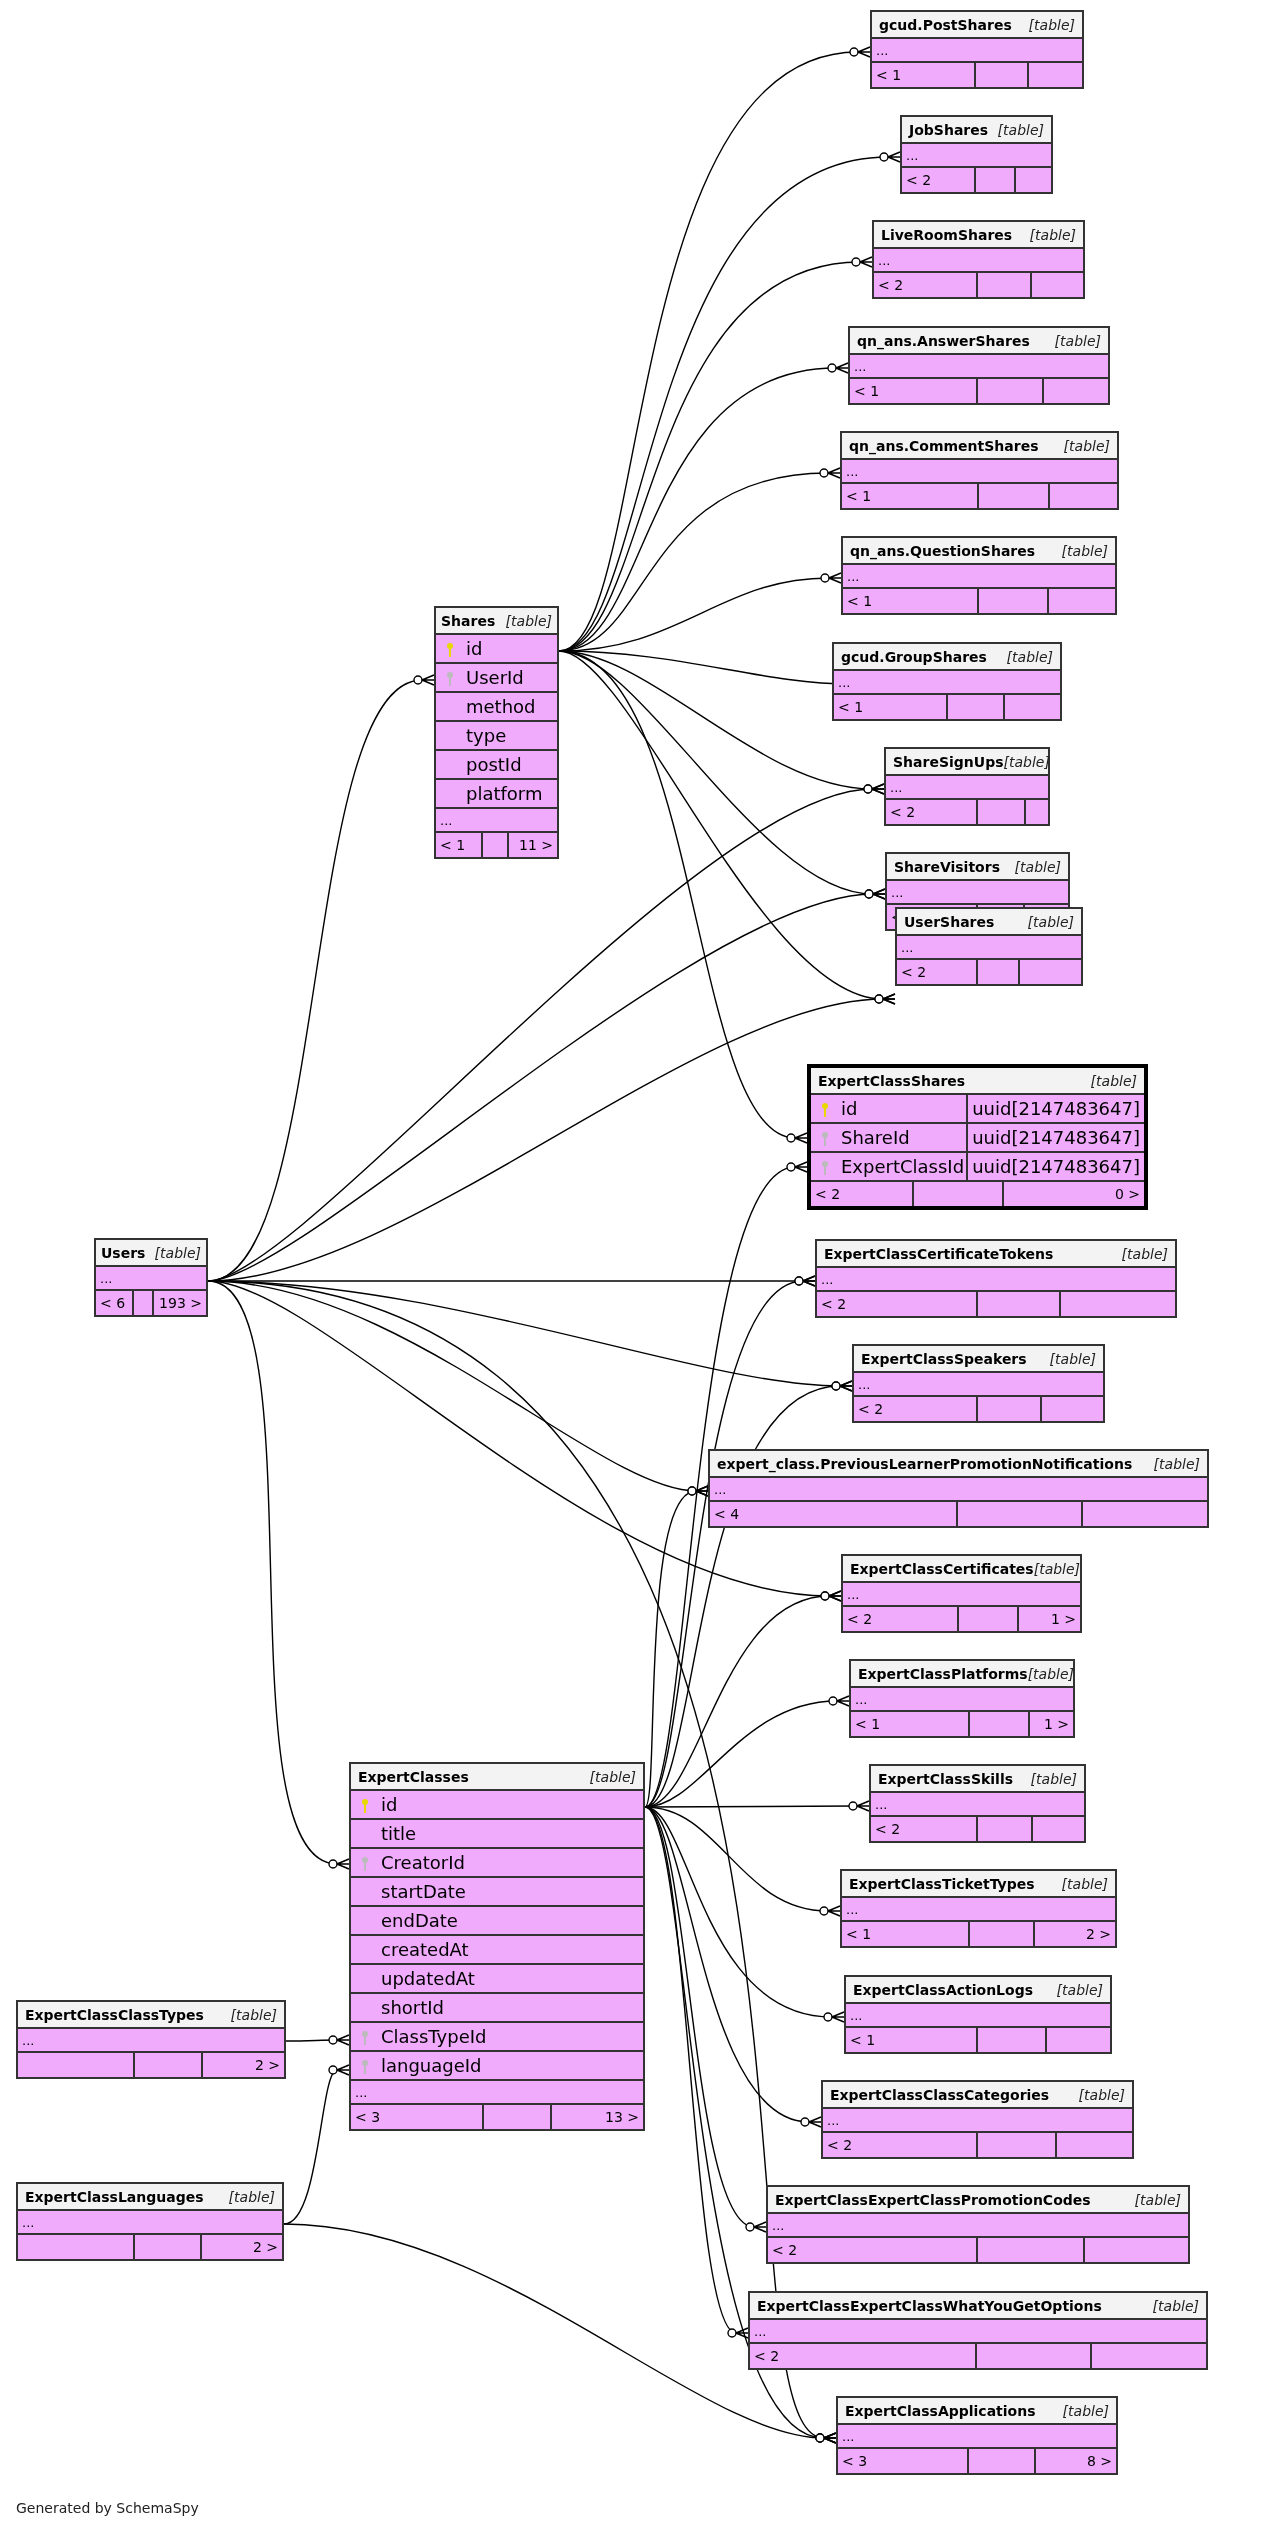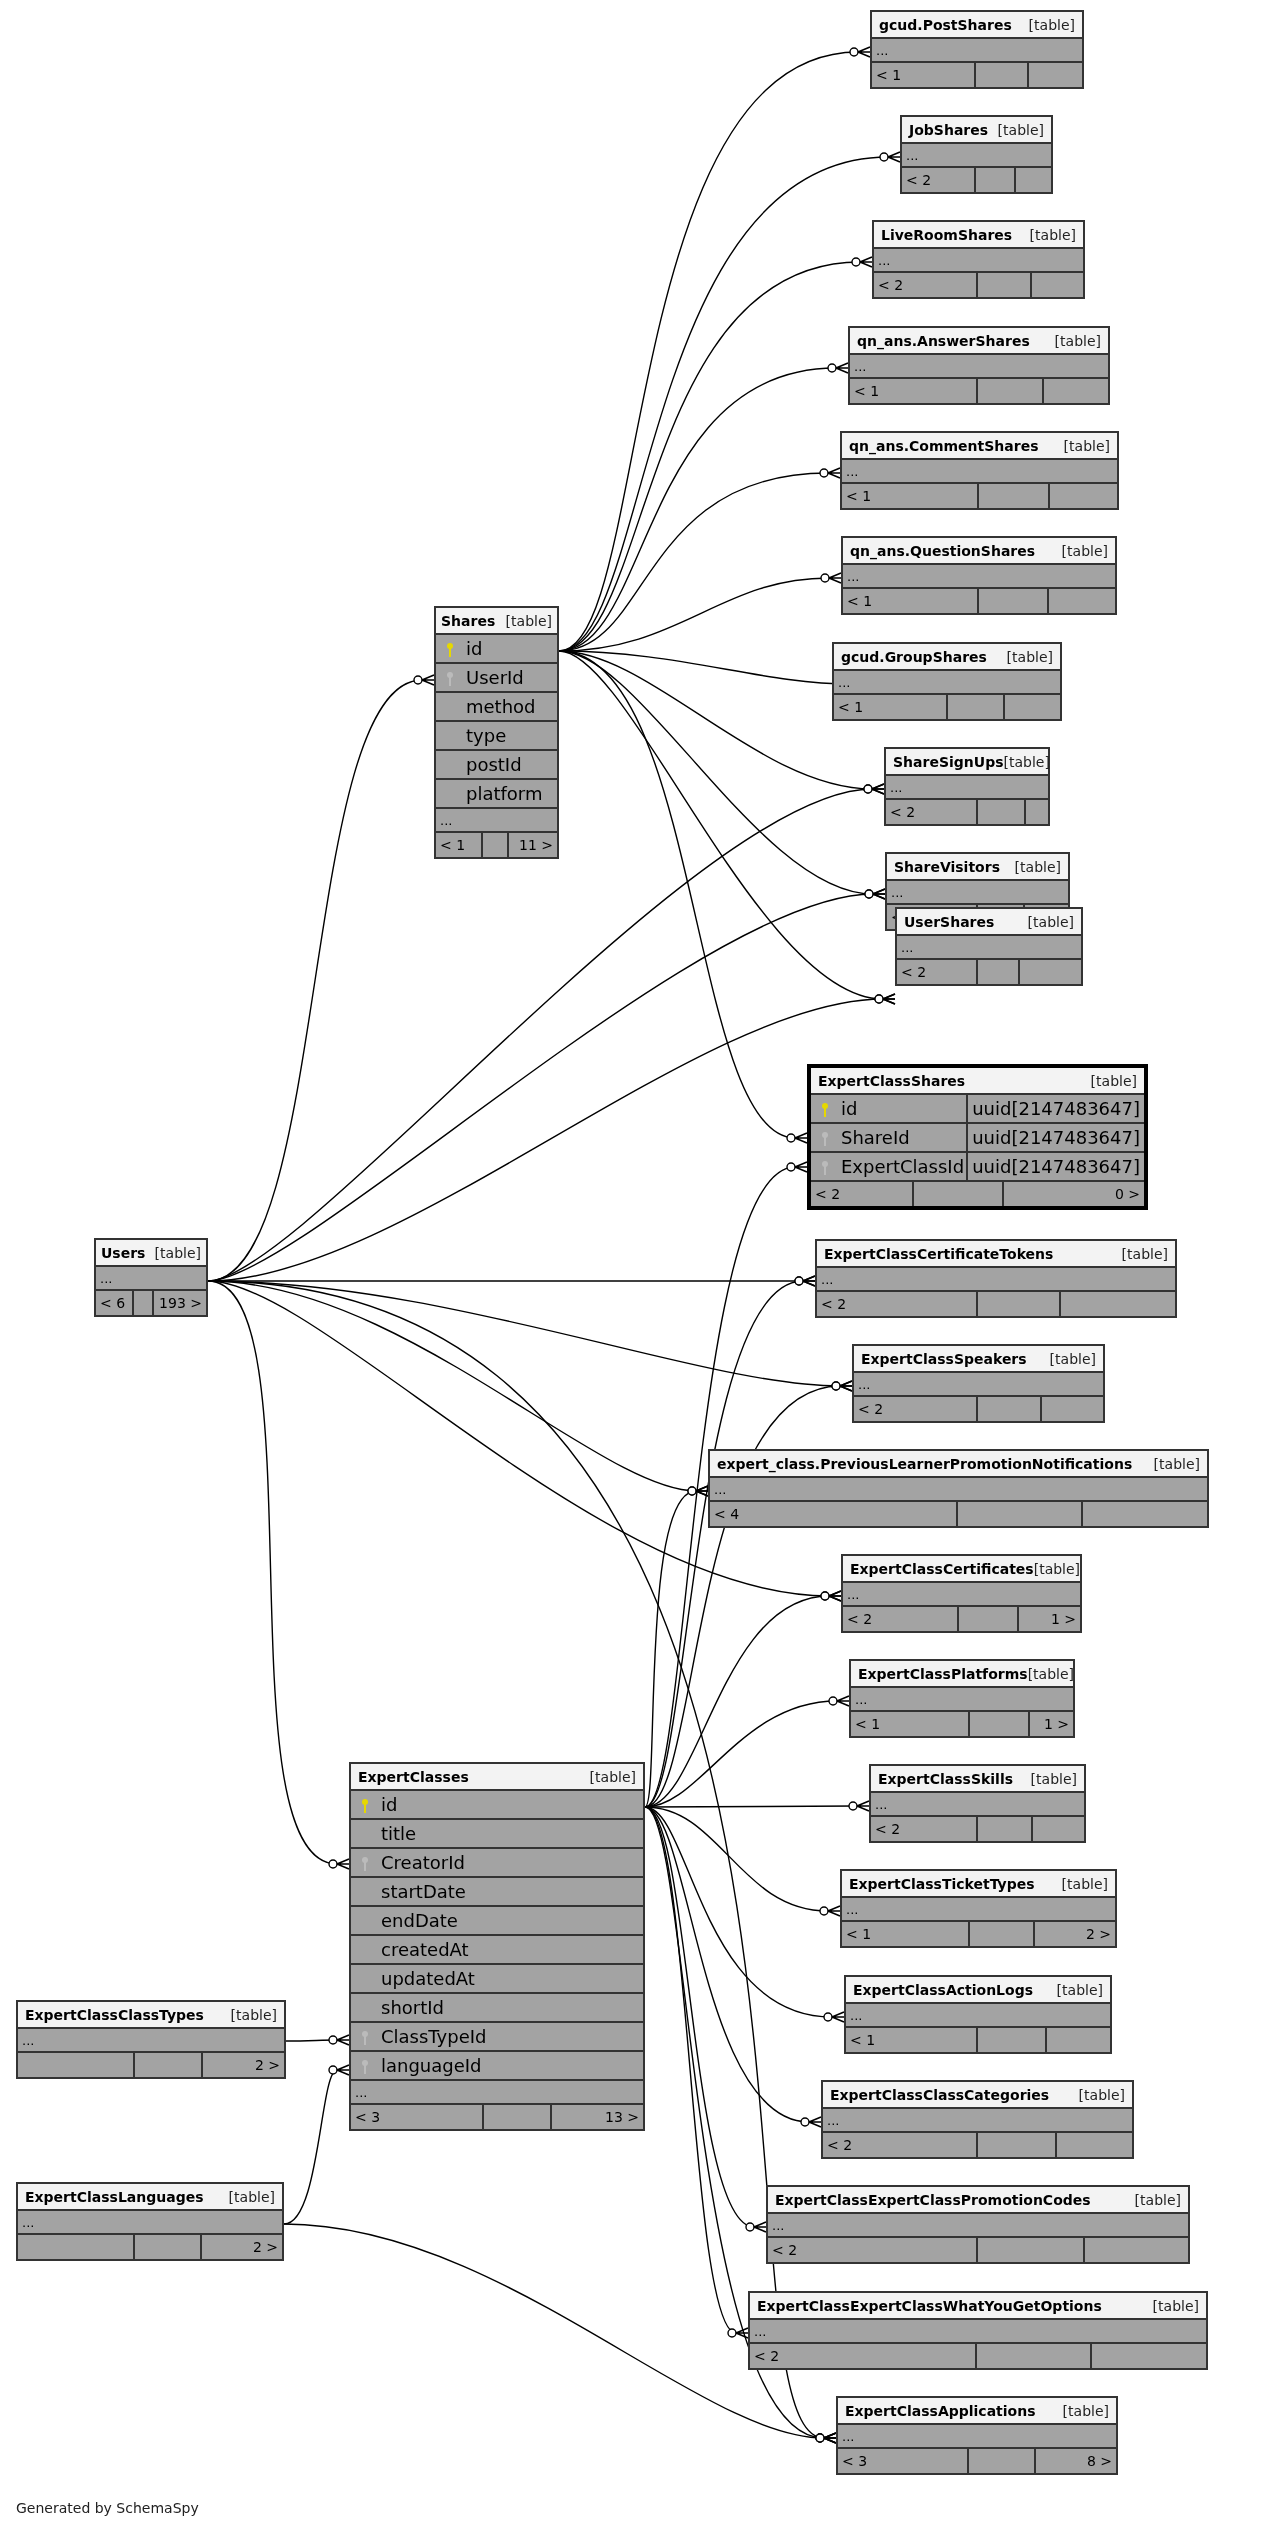--- a/index.html
+++ b/index.html
@@ -1,25 +1,25 @@
 <!DOCTYPE html>
 <html><head>
 <meta charset="utf-8">
 <style>
   html, body { margin: 0; padding: 0; background: #ffffff; }
   body { width: 1263px; height: 2529px; position: relative; overflow: hidden;
          font-family: "DejaVu Sans", sans-serif; color: #000; }
   #edges { position: absolute; left: 0; top: 0; width: 1263px; height: 2529px; }
-  .tbl { position: absolute; border: 2px solid #333; background: #a3a3a3; box-sizing: border-box; }
+  .tbl { position: absolute; border: 2px solid #333; background: #f0abfc; box-sizing: border-box; }
   .tbl.focus { border: 4px solid #000; }
   .tbl .hdr { background: #f3f3f3; height: 27px; border-bottom: 2px solid #333;
               display: flex; justify-content: space-between; align-items: center;
               padding: 0 7px; box-sizing: border-box; font-size: 14px; }
   .tbl .hdr .nm { font-weight: bold; white-space: nowrap; }
-  .tbl .hdr .ty { white-space: nowrap; color: #222; }
+  .tbl .hdr .ty { white-space: nowrap; color: #222; font-style: italic; }
   .row { height: 29px; border-bottom: 2px solid #333; box-sizing: border-box; display: flex;
          align-items: center; font-size: 18px; }
   .row .cell { display: flex; align-items: center; height: 100%; box-sizing: border-box; padding-left: 30px; position: relative; flex: 1; white-space: nowrap; }
   .row .cell.type { flex: 0 0 auto; border-left: 2px solid #333; padding: 0 4px; }
   .row .key { position: absolute; left: 9px; top: 7px; width: 10px; height: 16px; }
   .dots { height: 24px; border-bottom: 2px solid #333; box-sizing: border-box; font-size: 13px; padding-left: 4px; display: flex; align-items: center; }
   .foot { height: 24px; display: flex; font-size: 14px; }
   .foot span { border-right: 2px solid #333; box-sizing: border-box; padding: 0 4px; display: flex; align-items: center; }
   .foot span:last-child { border-right: none; justify-content: flex-end; flex: 1; }
   .gen { position: absolute; left: 16px; top: 2500px; font-size: 14px; color: #222; }

